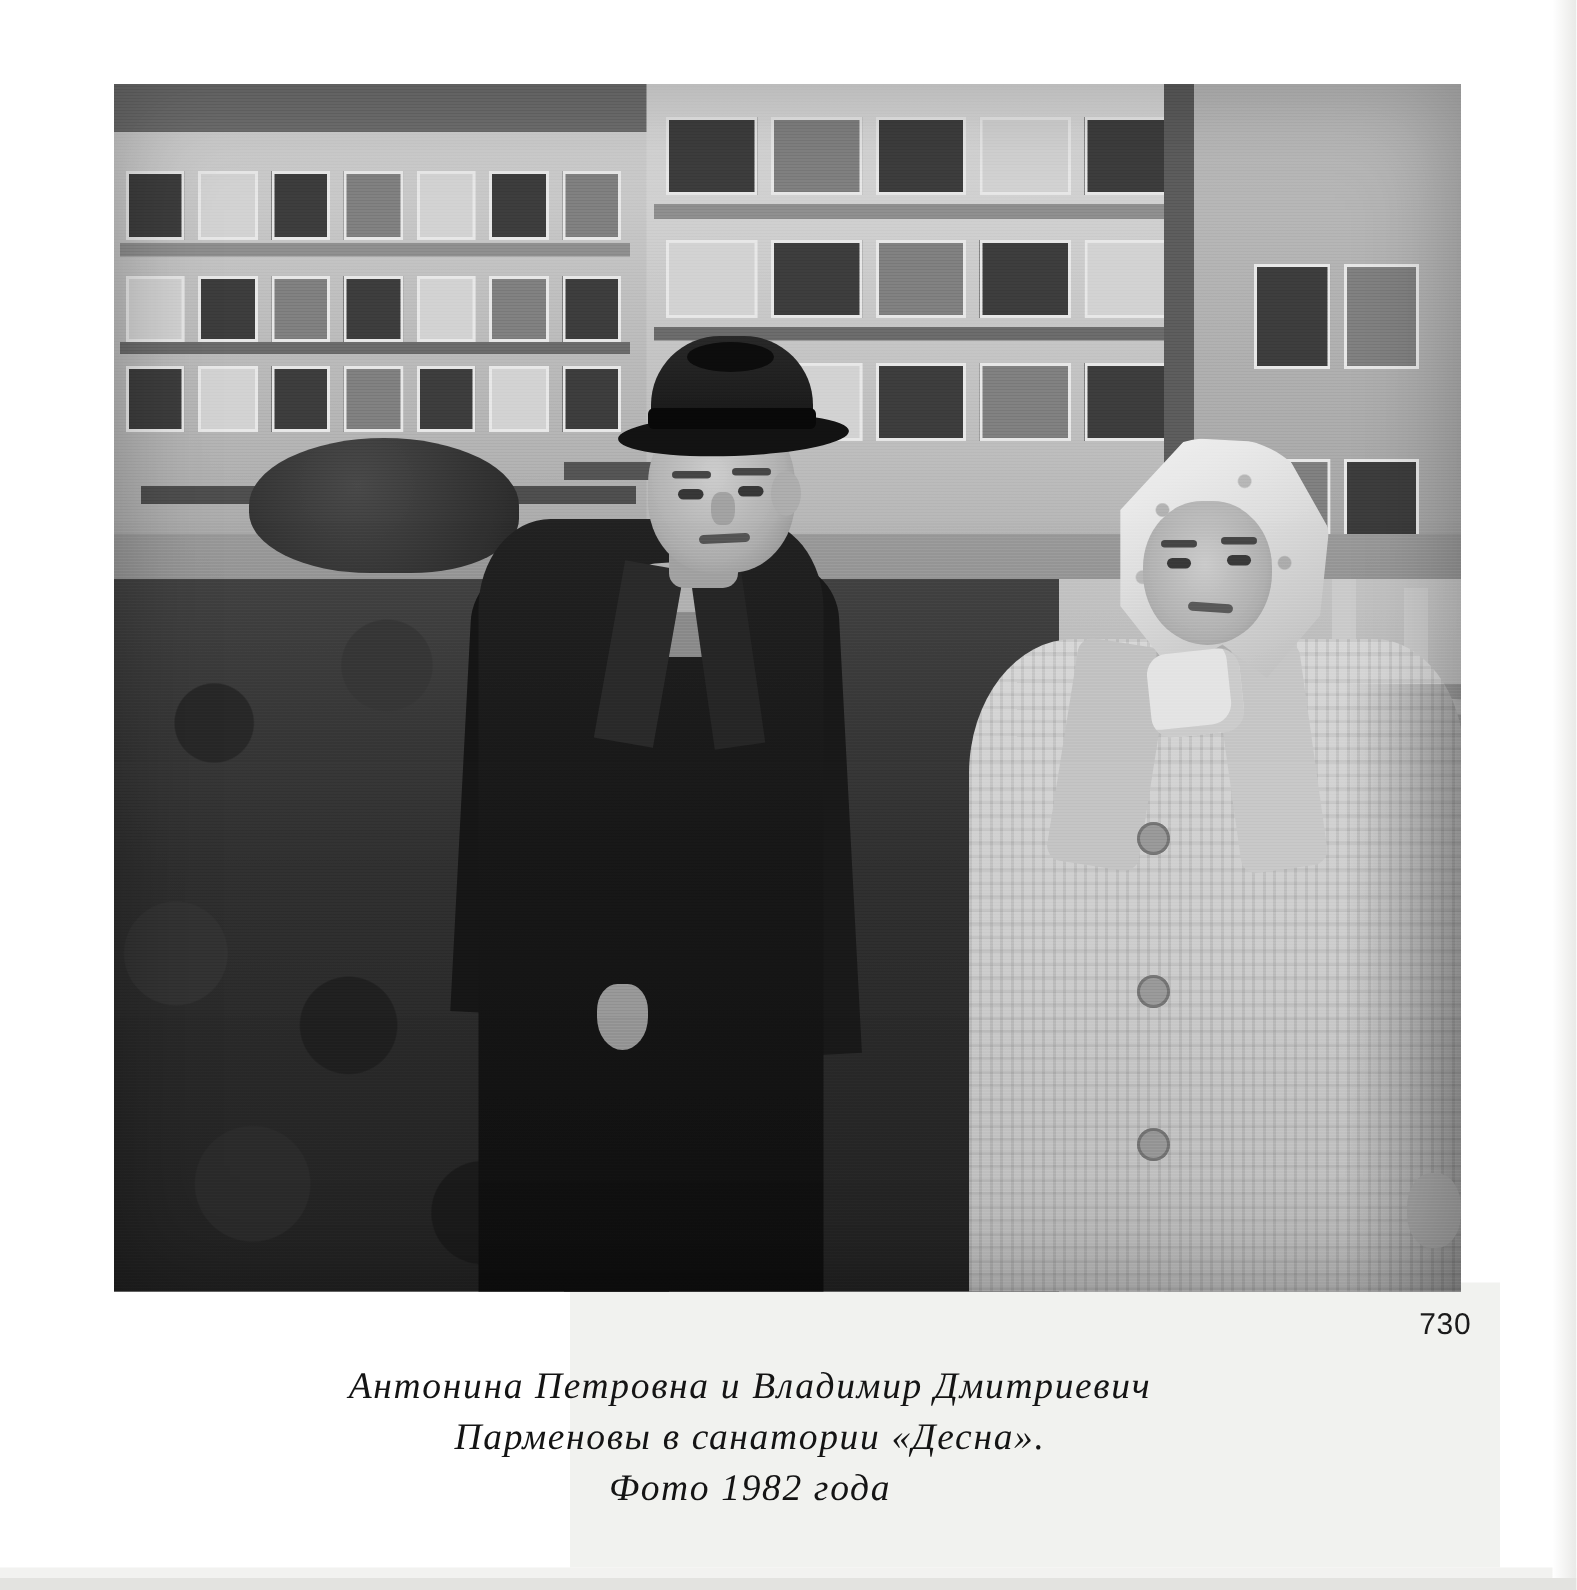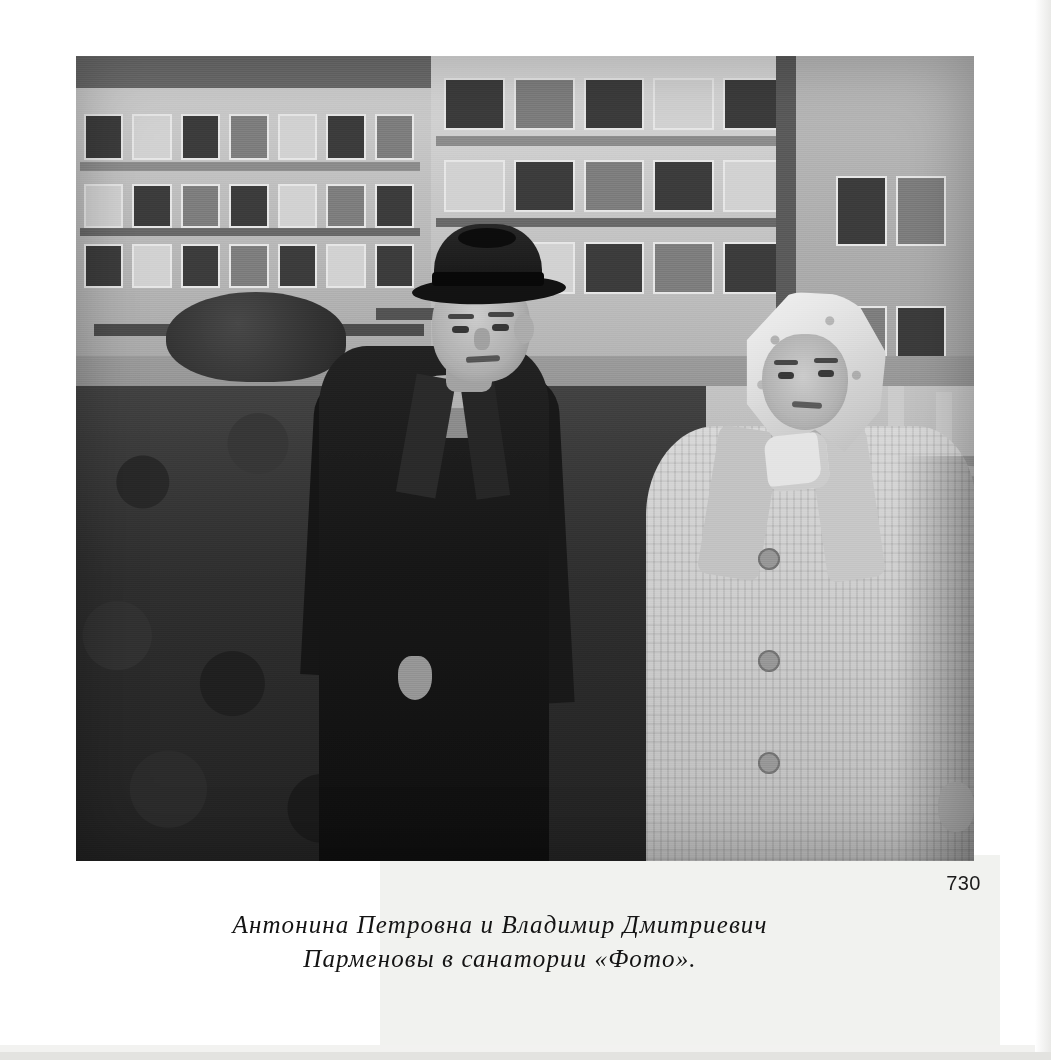--- a/index.html
+++ b/index.html
@@ -516,17 +516,18 @@
     <div class="w-hand"></div>
 
     <div class="grain"></div>
     <div class="vignette"></div>
   </div>
 
   <div class="figure-number">730</div>
 
   <div class="caption">
     <span class="line">Антонина Петровна и Владимир Дмитриевич</span>
-    <span class="line">Парменовы в санатории «Фото».</span>
+    <span class="line">Парменовы в санатории «Десна».</span>
+    <span class="line">Фото 1982 года</span>
   </div>
 
   <div class="footer-rule"></div>
 </div>
 
 </body></html>

